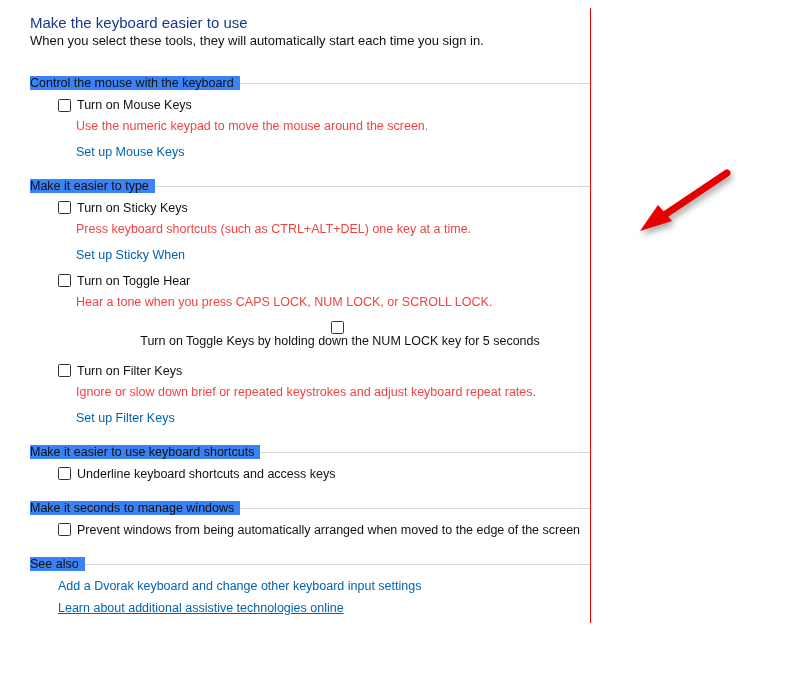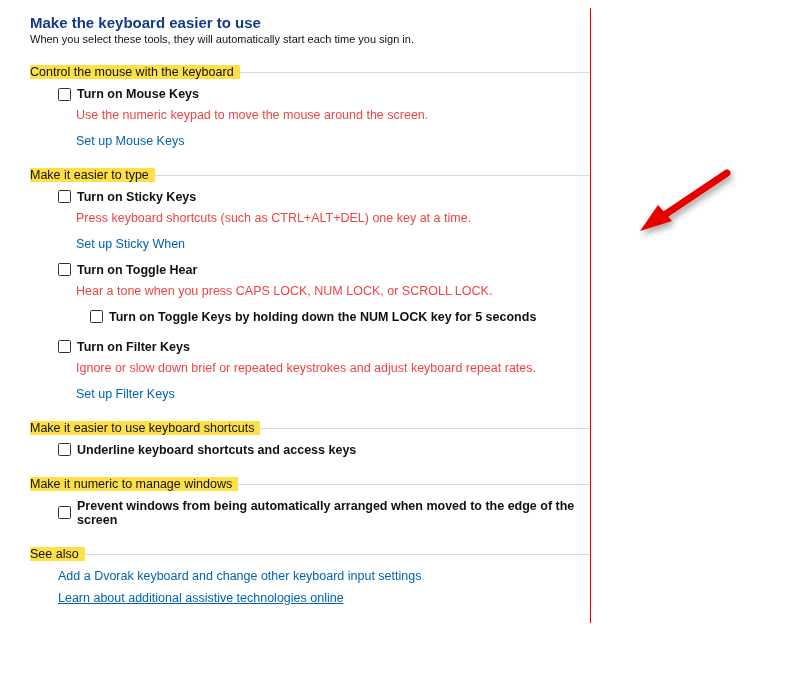--- a/index.html
+++ b/index.html
@@ -9,40 +9,40 @@
       color: #111;
       background: #fff;
       width: 801px;
       height: 697px;
       position: relative;
       padding: 14px 0 0 30px;
     }
     .page-title {
       color: #153a8a;
       font-size: 15px;
-      font-weight: 700;
+      font-weight: 400;
       margin-bottom: 2px;
     }
     .page-subtitle {
       color: #111;
-      font-size: 11px;
-      margin-bottom: 18px;
+      font-size: 13px;
+      margin-bottom: 26px;
     }
     .section {
       margin-bottom: 18px;
     }
     .section-header {
       position: relative;
       height: 18px;
       display: flex;
       align-items: center;
       margin-bottom: 6px;
     }
     .section-header span {
-      background: #fde047;
+      background: #3b82f6;
       padding-right: 6px;
       position: relative;
       z-index: 2;
       color: #111;
     }
     .section-header::after {
       content: "";
       position: absolute;
       left: 0;
       right: 0;
@@ -64,21 +64,20 @@
       width: 13px;
       height: 13px;
       border: 1px solid #333;
       border-radius: 1.5px;
       margin-right: 6px;
       background: #fff;
       flex-shrink: 0;
     }
     .checkbox-label {
       color: #111;
-      font-weight: bold;
     }
     .description {
       padding-left: 46px;
       color: #ef4444;
       margin-bottom: 10px;
       line-height: 1.35;
     }
     .link-row {
       padding-left: 46px;
       margin-bottom: 12px;
@@ -151,21 +150,21 @@
     <div class="description">Press keyboard shortcuts (such as CTRL+ALT+DEL) one key at a time.</div>
     <div class="link-row">
       <a>Set up Sticky When</a>
     </div>
 
     <div class="checkbox-row">
       <div class="checkbox"></div>
       <span class="checkbox-label">Turn on Toggle Hear</span>
     </div>
     <div class="description">Hear a tone when you press CAPS LOCK, NUM LOCK, or SCROLL LOCK.</div>
-    <div class="checkbox-row nested" style="margin-bottom:16px;">
+    <div class="checkbox-row nested" style="margin-bottom:16px;flex-direction:column;">
       <div class="checkbox"></div>
       <span class="checkbox-label">Turn on Toggle Keys by holding down the NUM LOCK key for 5 seconds</span>
     </div>
 
     <div class="checkbox-row">
       <div class="checkbox"></div>
       <span class="checkbox-label">Turn on Filter Keys</span>
     </div>
     <div class="description">Ignore or slow down brief or repeated keystrokes and adjust keyboard repeat rates.</div>
     <div class="link-row">
@@ -178,21 +177,21 @@
       <span>Make it easier to use keyboard shortcuts</span>
     </div>
     <div class="checkbox-row">
       <div class="checkbox"></div>
       <span class="checkbox-label">Underline keyboard shortcuts and access keys</span>
     </div>
   </div>
 
   <div class="section">
     <div class="section-header">
-      <span>Make it numeric to manage windows</span>
+      <span>Make it seconds to manage windows</span>
     </div>
     <div class="checkbox-row">
       <div class="checkbox"></div>
       <span class="checkbox-label">Prevent windows from being automatically arranged when moved to the edge of the screen</span>
     </div>
   </div>
 
   <div class="section">
     <div class="section-header">
       <span>See also</span>

